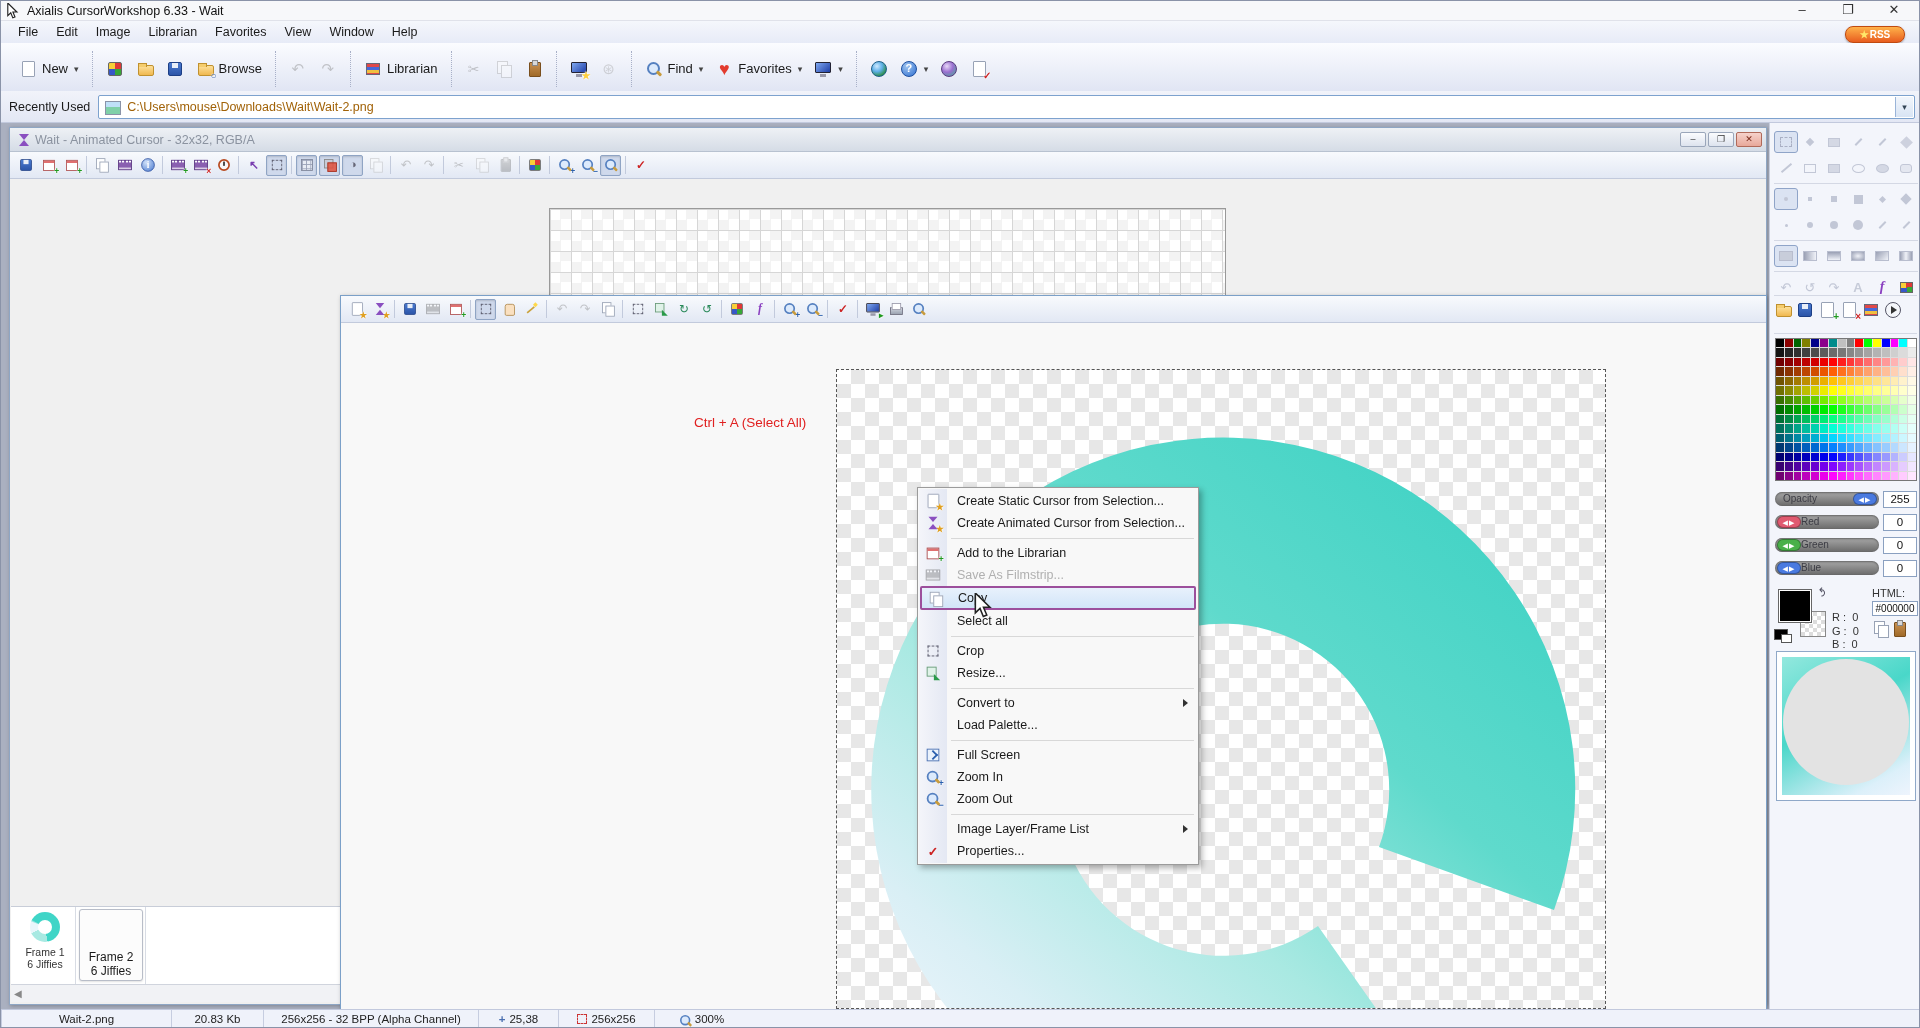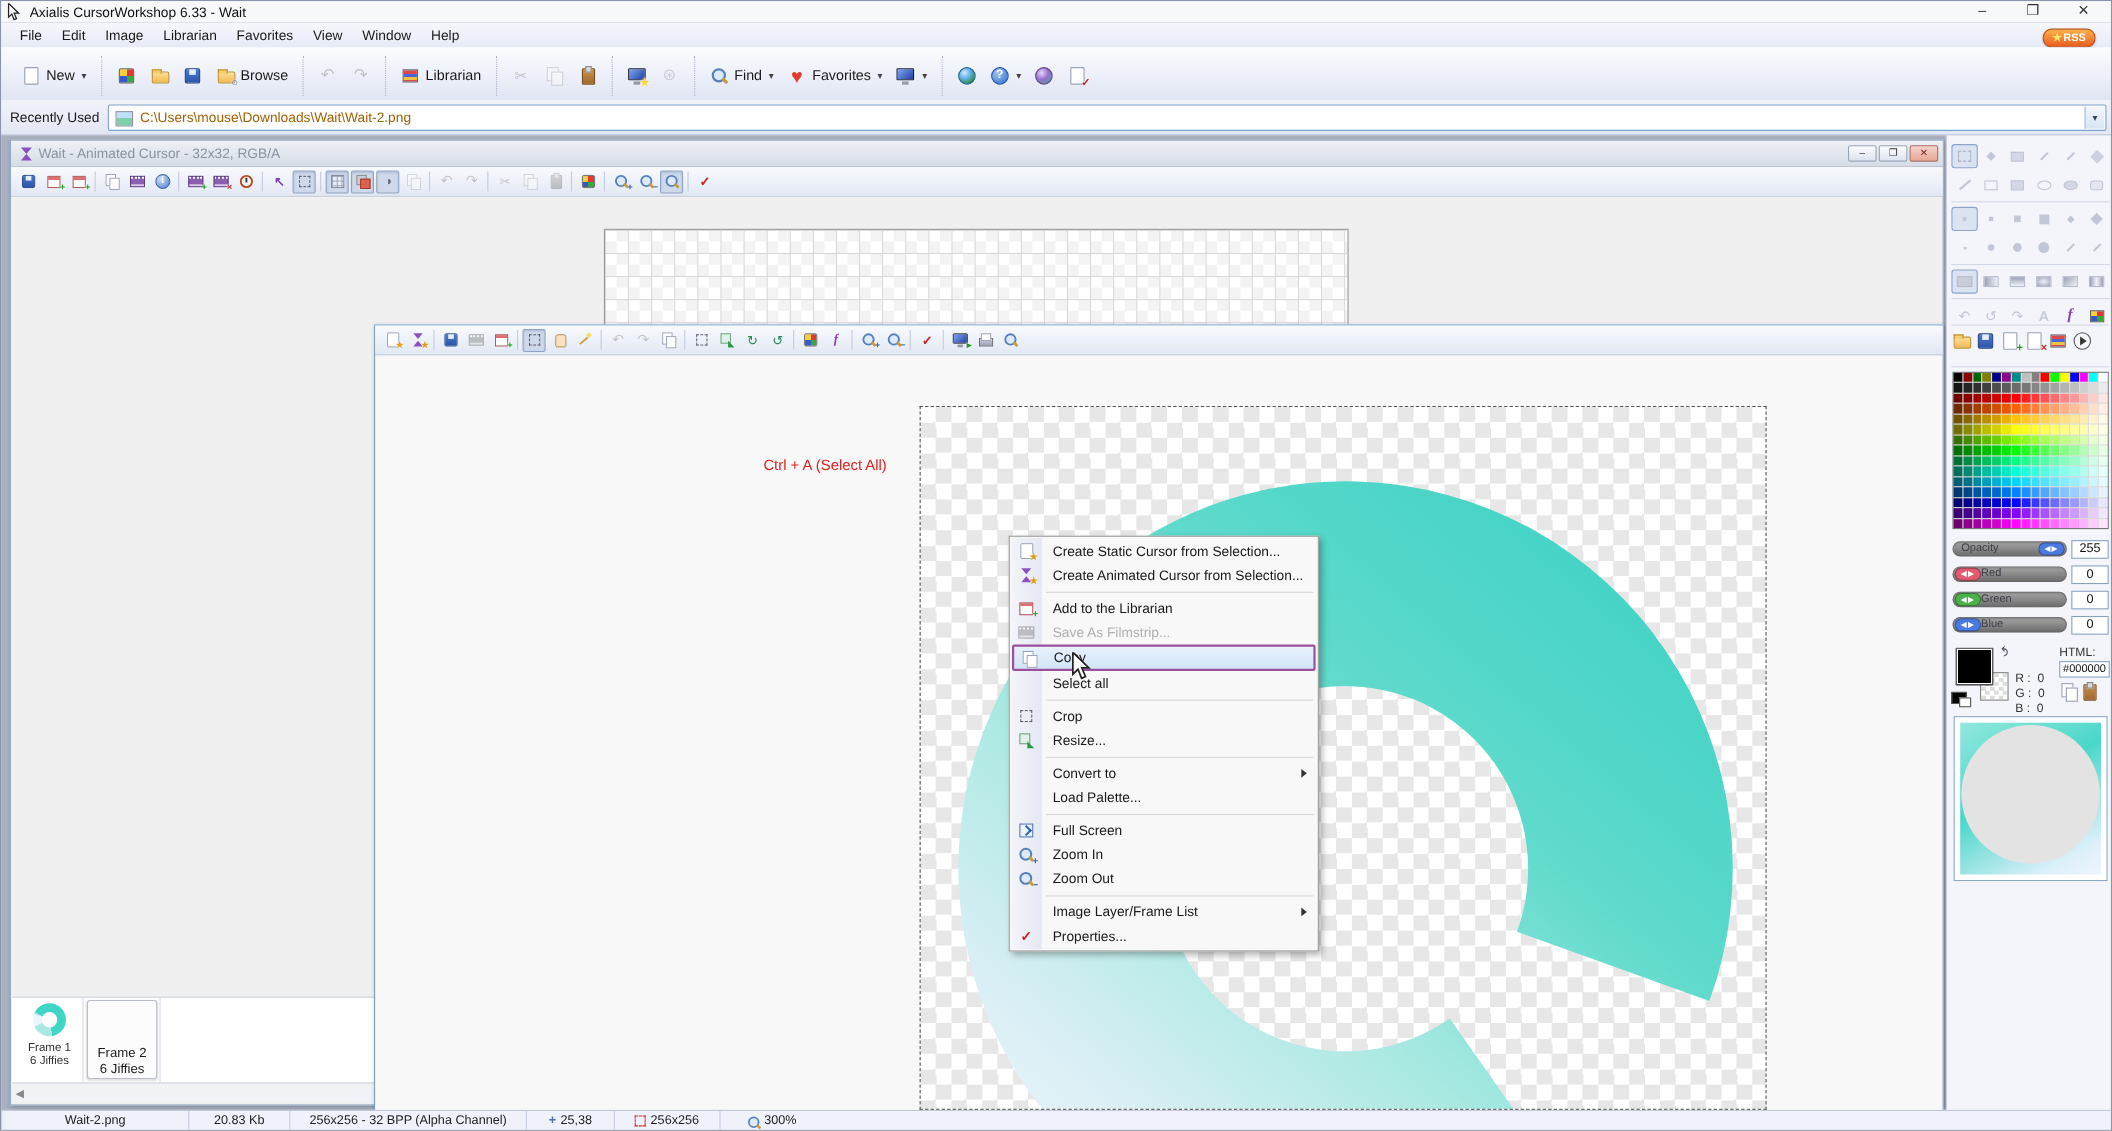--- a/index.html
+++ b/index.html
@@ -12,21 +12,21 @@
   .titlebar{position:absolute;left:0;top:0;width:100%;height:20px;background:#f7f8fa;
             border-bottom:1px solid #e0e2ea;display:flex;align-items:center;}
   .titlebar .apptitle{font-size:12.5px;color:#111;margin-left:6px;}
   .winbtns{position:absolute;right:2px;top:0;height:20px;display:flex;}
   .winbtn{width:46px;height:20px;text-align:center;line-height:18px;font-size:13px;color:#333;cursor:default;}
 
   
   .menubar{position:absolute;left:0;top:20px;width:100%;height:22px;
            background:linear-gradient(#f5f7fc,#e7ebf7);display:flex;align-items:center;padding-left:8px;}
   .menuitem{padding:3px 9px;font-size:12.5px;color:#1a1a1a;}
-  .rssbadge{position:absolute;right:14px;top:5px;width:48px;height:17px;border-radius:8px;
+  .rssbadge{position:absolute;right:14px;top:5px;width:60px;height:17px;border-radius:8px;
             background:linear-gradient(#ffb24a,#e85d1f);border:1px solid #c04a10;color:#fff;
             font-size:10px;font-weight:bold;text-align:center;line-height:15px;box-shadow:0 1px 2px rgba(0,0,0,.3);}
   .rssbadge .spark{color:#ffe86a;margin-right:1px;}
 
   
   .toolbar{position:absolute;left:0;top:42px;width:100%;height:52px;
            background:linear-gradient(#fbfcff,#dfe4f3);border-bottom:1px solid #b9c2da;
            display:flex;align-items:center;padding-left:8px;}
   .tbgroup{display:flex;align-items:center;height:40px;padding:0 4px;}
   .tbsep{width:1px;height:36px;border-left:1px dotted #a8b0c8;margin:0 3px;}

